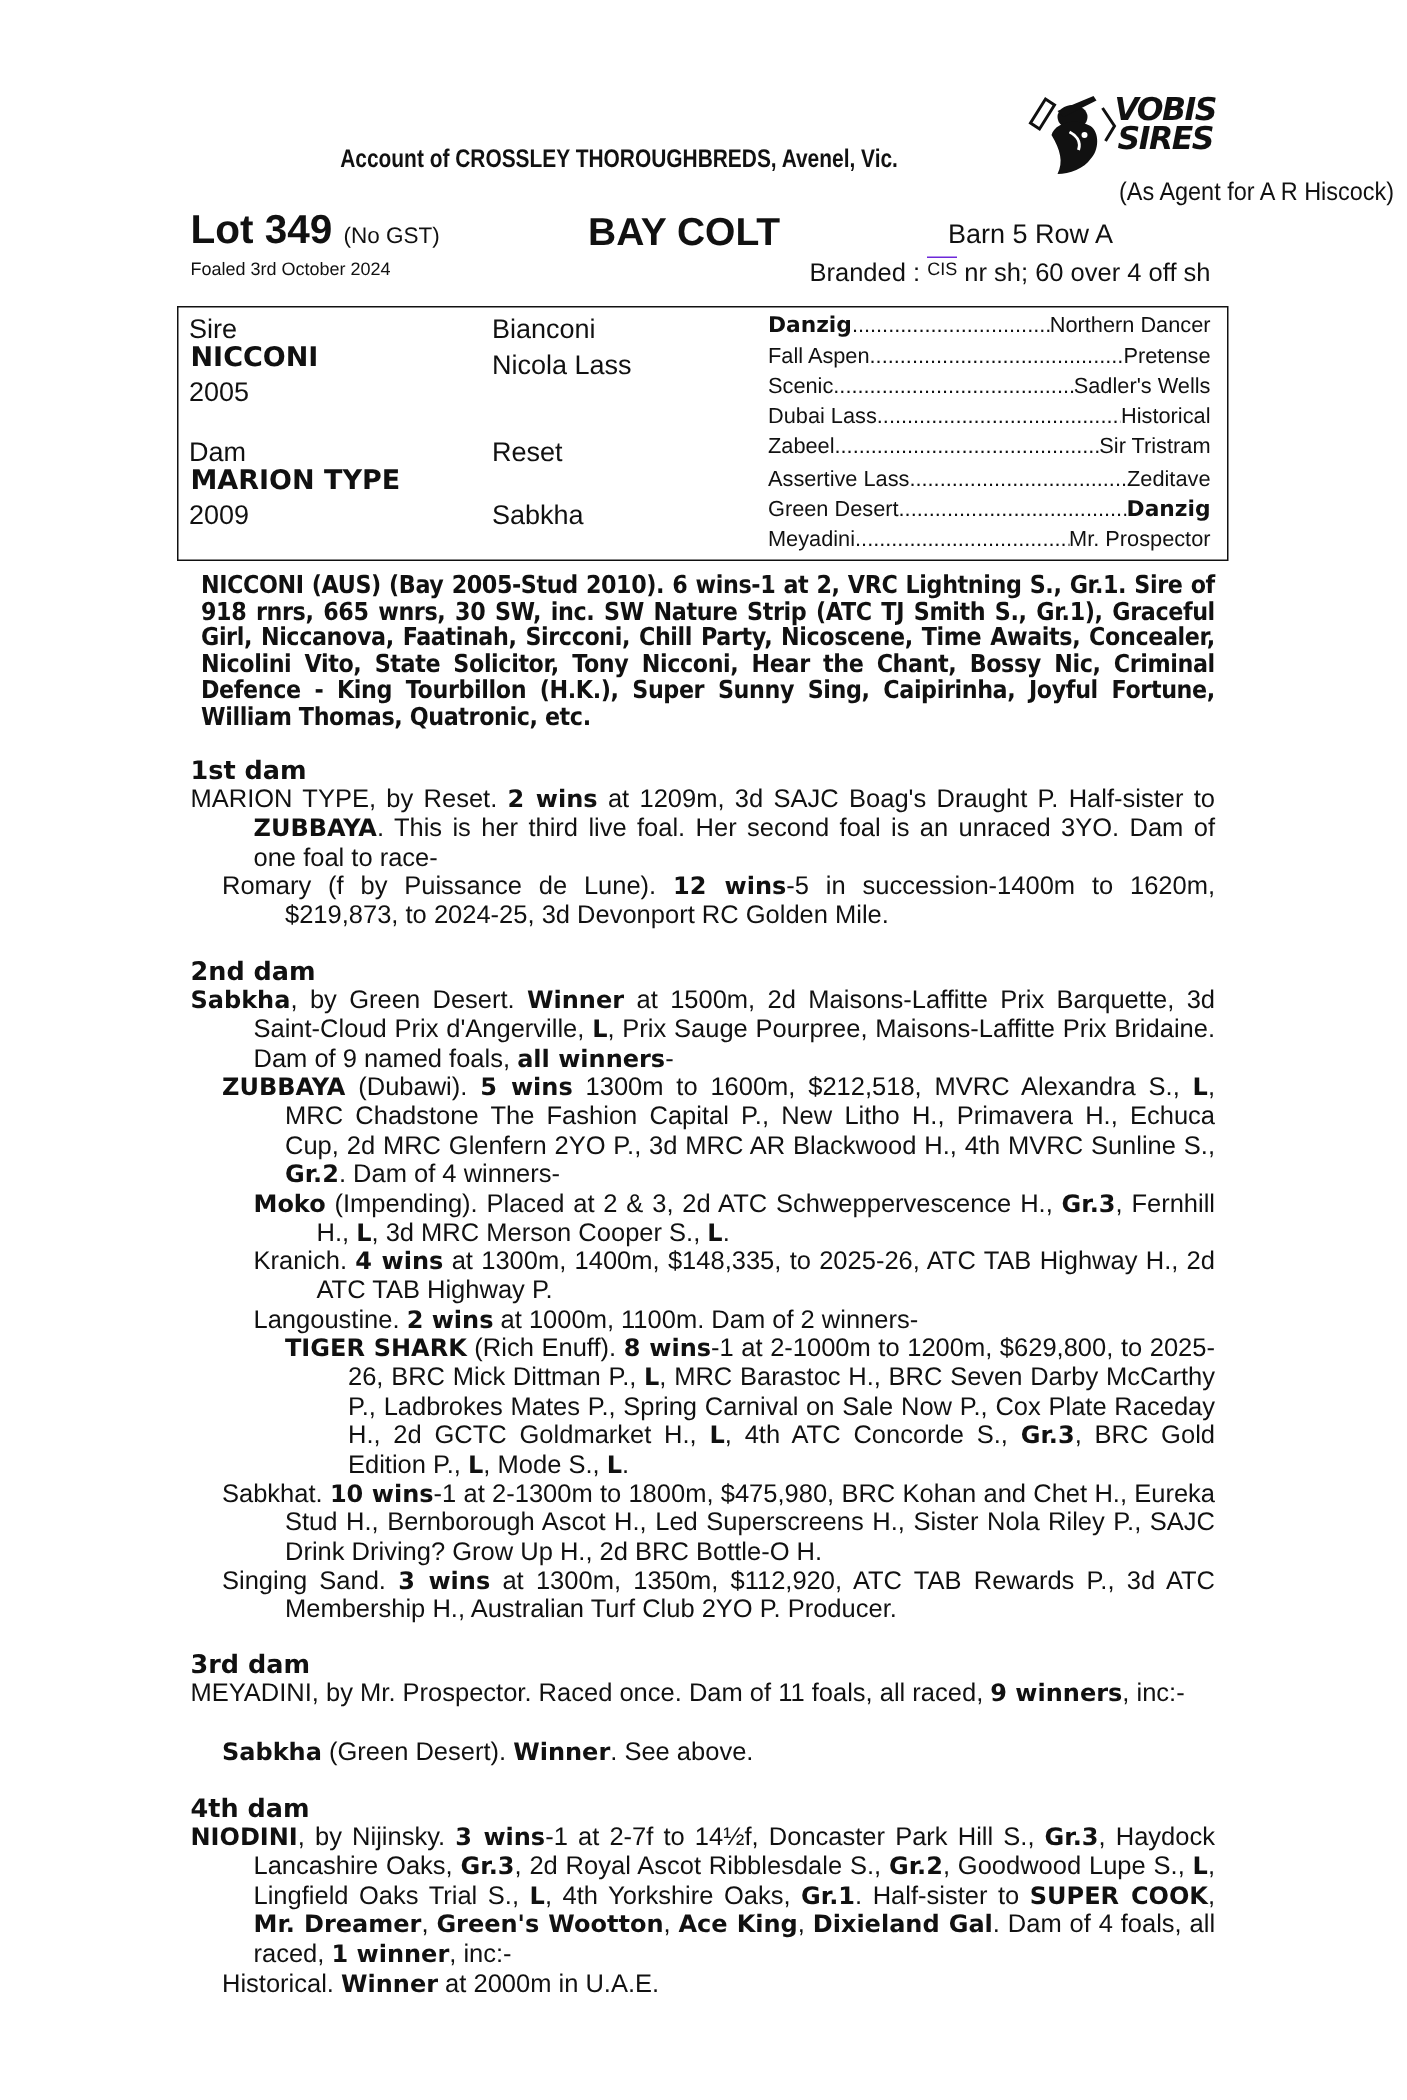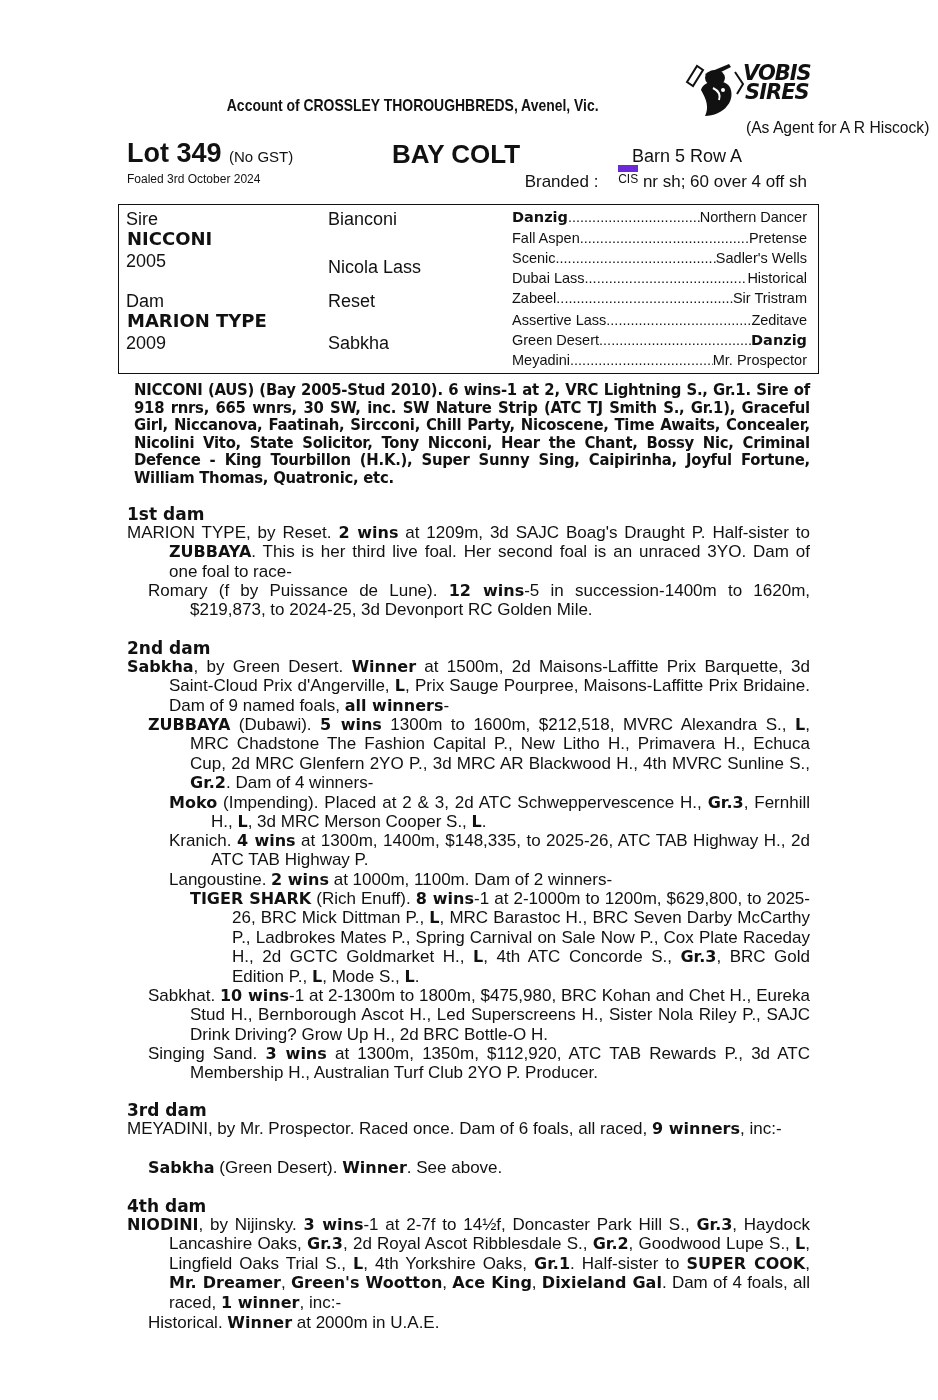--- a/index.html
+++ b/index.html
@@ -10,21 +10,21 @@
   .account { left:0; width:938px; top:96px; text-align:center; font-weight:bold; font-size:17px; }
   .account span { display:inline-block; transform:scaleX(0.82); transform-origin:center; position:relative; left:-56px; }
   .agent { left:0; width:938px; top:118px; text-align:right; font-size:17px; }
   .agent span { display:inline-block; transform:scaleX(0.92); position:relative; left:-1px; }
   .lot { left:127px; top:138px; font-weight:bold; font-size:27px; }
   .lot small { font-weight:normal; font-size:15px; }
   .colt { left:392px; top:139px; font-weight:bold; font-size:26px; }
   .barn { left:632px; top:146px; font-weight:normal; font-size:18px; }
   .foaled { left:127px; top:172px; font-size:12px; }
   .branded { right:131px; top:172px; font-size:17px; }
-  .brand-mark { font-size:12px; vertical-align:4px; border-top:7px solid #6d28d9; letter-spacing:0;margin-left:15px; }
+  .brand-mark { font-size:12px; vertical-align:4px; border-top:1px solid #6d28d9; letter-spacing:0; }
   .ped-box { left:118px; top:204px; width:699px; height:168px; border:1px solid #111; }
   .ped { position:absolute; font-size:18px; white-space:nowrap; }
   .ped.big { font-weight:bold; font-size:18px; font-family:"DejaVu Sans", sans-serif; }
   .anc { position:absolute; left:393px; width:295px; font-size:14.5px; display:flex; white-space:nowrap; }
   .anc .l { flex:none; }
   .anc .dots { flex:1; overflow:hidden; color:#111; }
   .anc .dots::before { content:"........................................................................................................"; letter-spacing:0; }
   .anc .r { flex:none; }
   .b { font-weight:bold; font-family:"DejaVu Sans", sans-serif; }
   .sire-para { left:134px; top:381px; width:676px; font-weight:bold; font-size:16.5px; line-height:17.6px; text-align:justify; letter-spacing:-0.3px; font-family:"DejaVu Sans", sans-serif; transform:scaleX(0.9); transform-origin:left top; width:751px; }
@@ -73,21 +73,21 @@
 
 <div class="abs ped-box">
   <div class="ped" style="left:7px;top:4px">Sire</div>
   <div class="ped big" style="left:8px;top:23px">NICCONI</div>
   <div class="ped" style="left:7px;top:46px">2005</div>
   <div class="ped" style="left:7px;top:86px">Dam</div>
   <div class="ped big" style="left:8px;top:105px">MARION TYPE</div>
   <div class="ped" style="left:7px;top:128px">2009</div>
 
   <div class="ped" style="left:209px;top:4px">Bianconi</div>
-  <div class="ped" style="left:209px;top:52px">Nicola Lass</div>
+  <div class="ped" style="left:209px;top:28px">Nicola Lass</div>
   <div class="ped" style="left:209px;top:86px">Reset</div>
   <div class="ped" style="left:209px;top:128px">Sabkha</div>
 
   <div class="anc" style="top:4px">
       <span class="l b">Danzig</span>
       <span class="dots"></span>
       <span class="r">Northern Dancer</span>
     </div>
   <div class="anc" style="top:25px">
       <span class="l">Fall Aspen</span>
@@ -135,18 +135,18 @@
     <div class="abs sec-h" style="top: 638px;">2nd dam</div>
     <div class="p lvl0" style="top: 657px;"><span class="b">Sabkha</span><span>, by Green Desert. </span><span class="b">Winner</span><span> at 1500m, 2d Maisons-Laffitte Prix Barquette, 3d Saint-Cloud Prix d'Angerville, </span><span class="b">L</span><span>, Prix Sauge Pourpree, Maisons-Laffitte Prix Bridaine. Dam of 9 named foals, </span><span class="b">all winners</span><span>-</span></div>
     <div class="p lvl1" style="top: 715px;"><span class="b">ZUBBAYA</span><span> (Dubawi). </span><span class="b">5 wins</span><span> 1300m to 1600m, $212,518, MVRC Alexandra S., </span><span class="b">L</span><span>, MRC Chadstone The Fashion Capital P., New Litho H., Primavera H., Echuca Cup, 2d MRC Glenfern 2YO P., 3d MRC AR Blackwood H., 4th MVRC Sunline S., </span><span class="b">Gr.2</span><span>. Dam of 4 winners-</span></div>
     <div class="p lvl2" style="top: 793px;"><span class="b">Moko</span><span> (Impending). Placed at 2 &amp; 3, 2d ATC Schweppervescence H., </span><span class="b">Gr.3</span><span>, Fernhill H., </span><span class="b">L</span><span>, 3d MRC Merson Cooper S., </span><span class="b">L</span><span>.</span></div>
     <div class="p lvl2" style="top: 831px;"><span>Kranich. </span><span class="b">4 wins</span><span> at 1300m, 1400m, $148,335, to 2025-26, ATC TAB Highway H., 2d ATC TAB Highway P.</span></div>
     <div class="p lvl2" style="top: 870px;"><span>Langoustine. </span><span class="b">2 wins</span><span> at 1000m, 1100m. Dam of 2 winners-</span></div>
     <div class="p lvl3" style="top: 889px;"><span class="b">TIGER SHARK</span><span> (Rich Enuff). </span><span class="b">8 wins</span><span>-1 at 2-1000m to 1200m, $629,800, to 2025-26, BRC Mick Dittman P., </span><span class="b">L</span><span>, MRC Barastoc H., BRC Seven Darby McCarthy P., Ladbrokes Mates P., Spring Carnival on Sale Now P., Cox Plate Raceday H., 2d GCTC Goldmarket H., </span><span class="b">L</span><span>, 4th ATC Concorde S., </span><span class="b">Gr.3</span><span>, BRC Gold Edition P., </span><span class="b">L</span><span>, Mode S., </span><span class="b">L</span><span>.</span></div>
     <div class="p lvl1" style="top: 986px;"><span>Sabkhat. </span><span class="b">10 wins</span><span>-1 at 2-1300m to 1800m, $475,980, BRC Kohan and Chet H., Eureka Stud H., Bernborough Ascot H., Led Superscreens H., Sister Nola Riley P., SAJC Drink Driving? Grow Up H., 2d BRC Bottle-O H.</span></div>
     <div class="p lvl1" style="top: 1044px;"><span>Singing Sand. </span><span class="b">3 wins</span><span> at 1300m, 1350m, $112,920, ATC TAB Rewards P., 3d ATC Membership H., Australian Turf Club 2YO P. Producer.</span></div>
     <div class="abs sec-h" style="top: 1100px;">3rd dam</div>
-    <div class="p lvl0" style="top: 1119px;"><span>MEYADINI, by Mr. Prospector. Raced once. Dam of 6 foals, all raced, </span><span class="b">9 winners</span><span>, inc:-</span></div>
+    <div class="p lvl0" style="top: 1119px;"><span>MEYADINI, by Mr. Prospector. Raced once. Dam of 11 foals, all raced, </span><span class="b">9 winners</span><span>, inc:-</span></div>
     <div class="p lvl1" style="top: 1158px;"><span class="b">Sabkha</span><span> (Green Desert). </span><span class="b">Winner</span><span>. See above.</span></div>
     <div class="abs sec-h" style="top: 1196px;">4th dam</div>
     <div class="p lvl0" style="top: 1215px;"><span class="b">NIODINI</span><span>, by Nijinsky. </span><span class="b">3 wins</span><span>-1 at 2-7f to 14½f, Doncaster Park Hill S., </span><span class="b">Gr.3</span><span>, Haydock Lancashire Oaks, </span><span class="b">Gr.3</span><span>, 2d Royal Ascot Ribblesdale S., </span><span class="b">Gr.2</span><span>, Goodwood Lupe S., </span><span class="b">L</span><span>, Lingfield Oaks Trial S., </span><span class="b">L</span><span>, 4th Yorkshire Oaks, </span><span class="b">Gr.1</span><span>. Half-sister to </span><span class="b">SUPER COOK</span><span>, </span><span class="b">Mr. Dreamer</span><span>, </span><span class="b">Green's Wootton</span><span>, </span><span class="b">Ace King</span><span>, </span><span class="b">Dixieland Gal</span><span>. Dam of 4 foals, all raced, </span><span class="b">1 winner</span><span>, inc:-</span></div>
     <div class="p lvl1" style="top: 1313px;"><span>Historical. </span><span class="b">Winner</span><span> at 2000m in U.A.E.</span></div>
   </div>
 
 </body></html>

